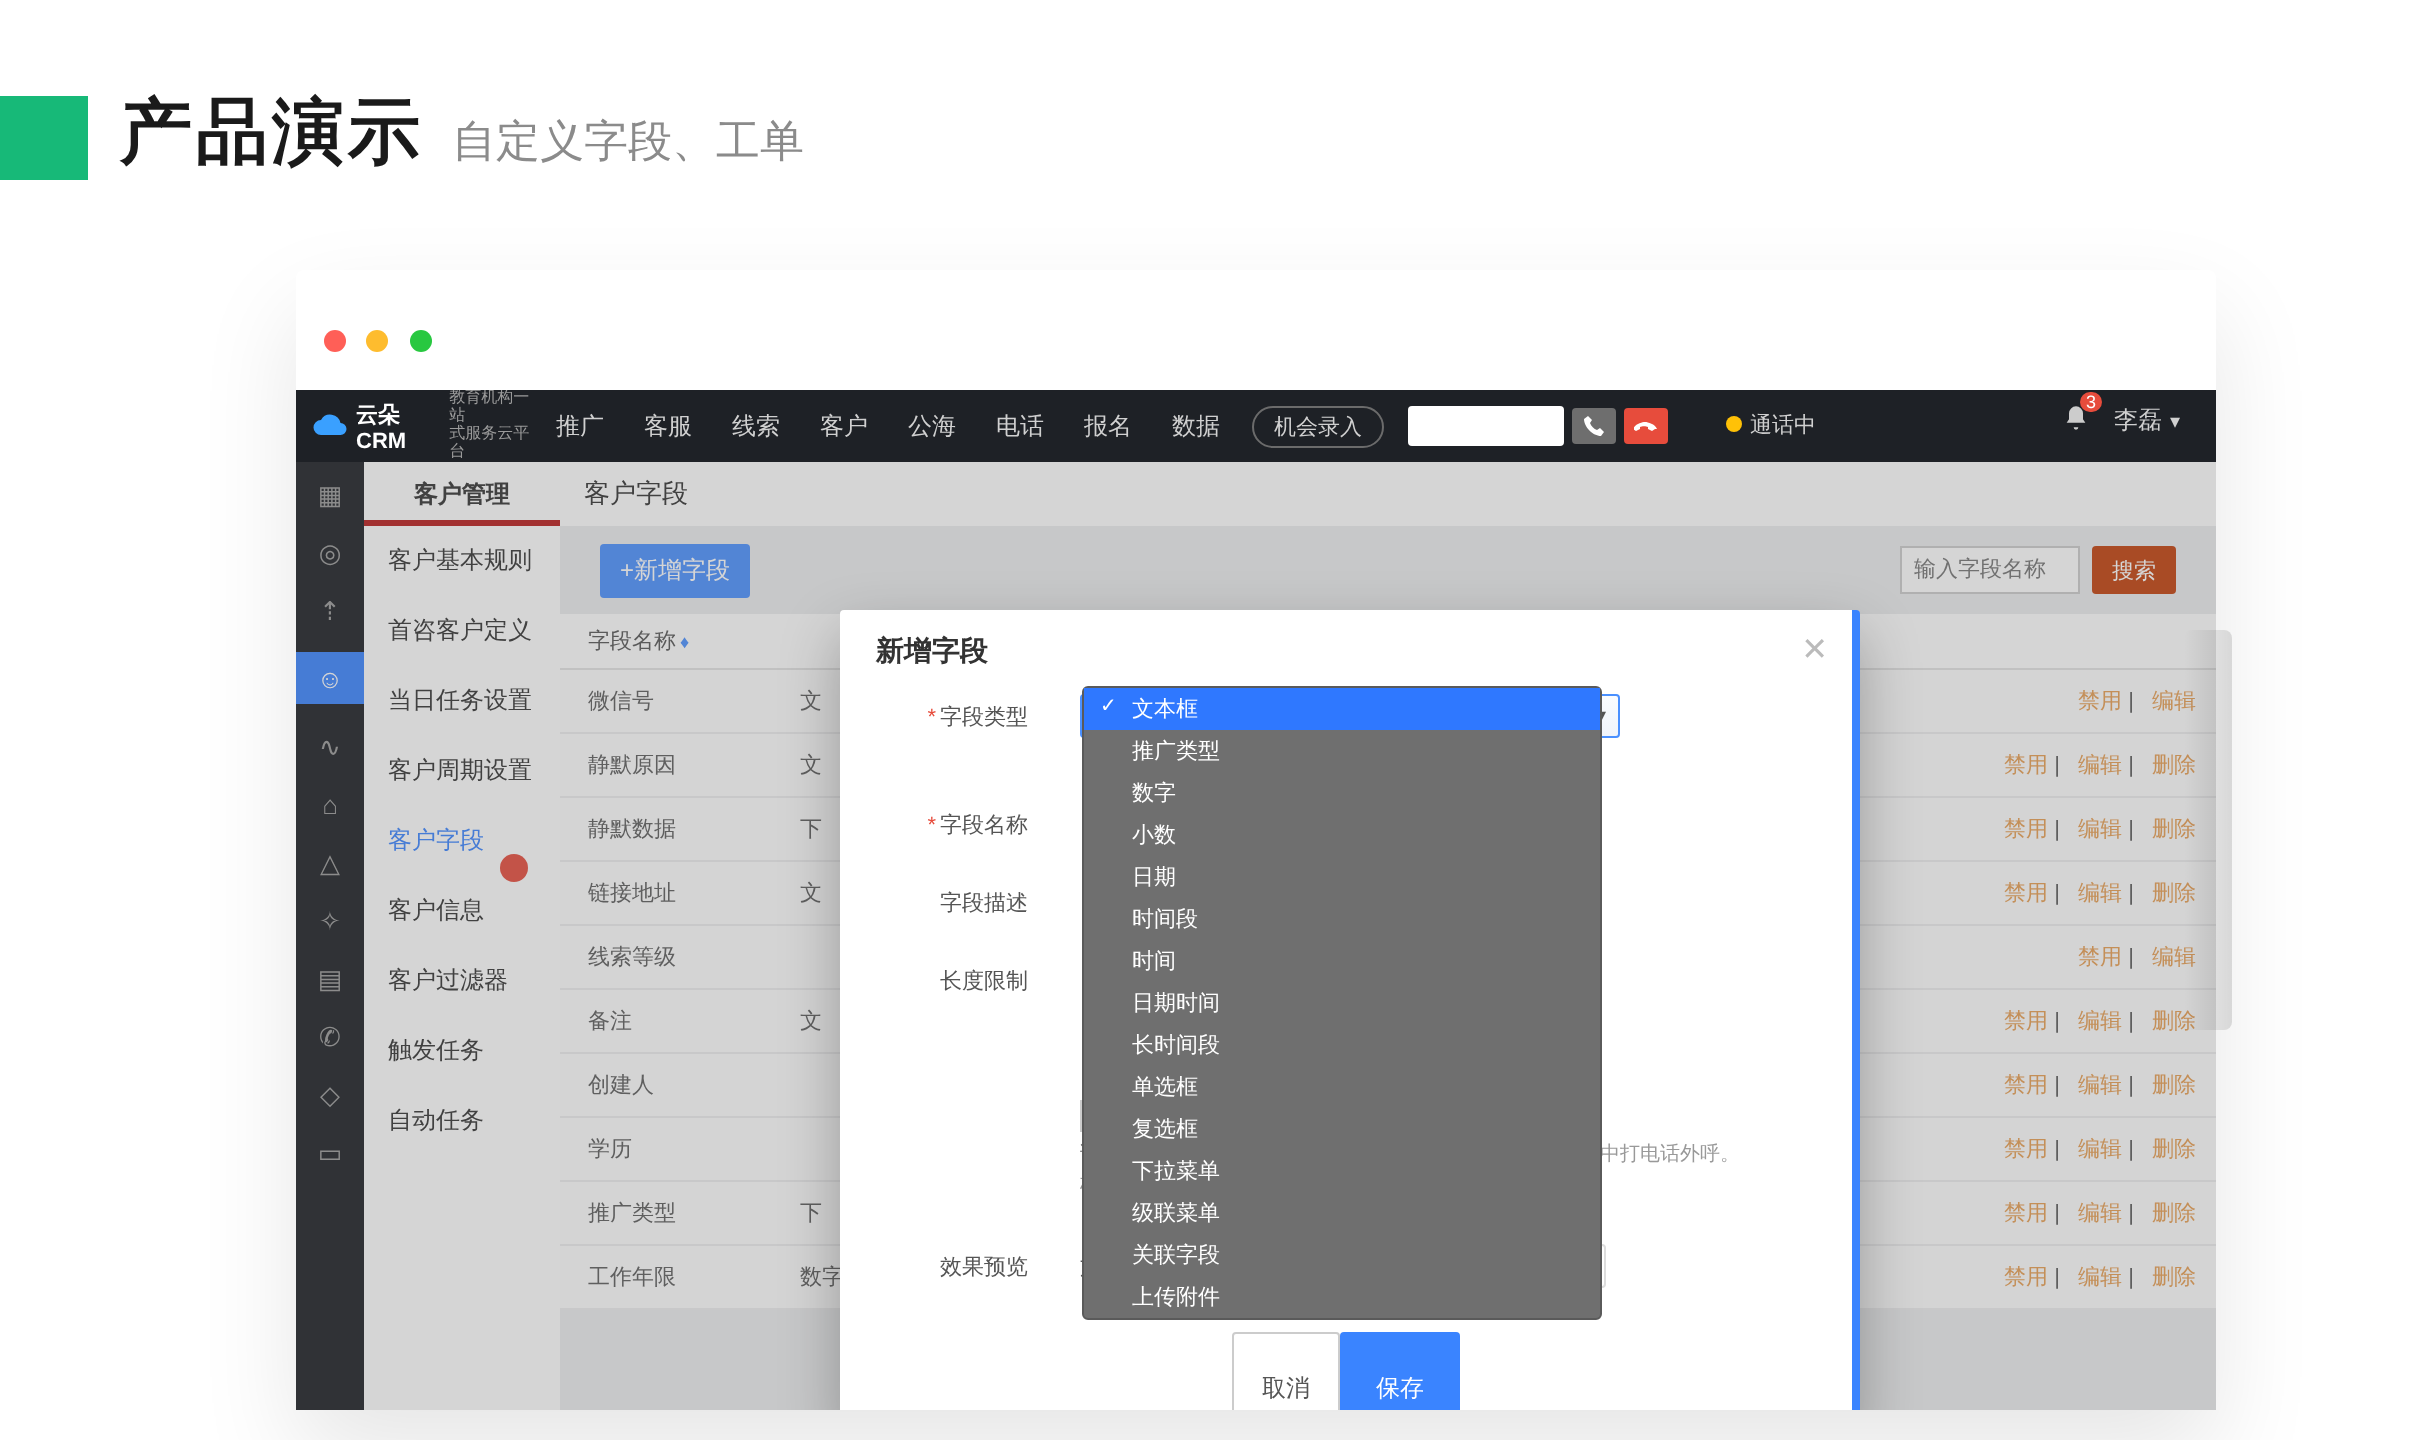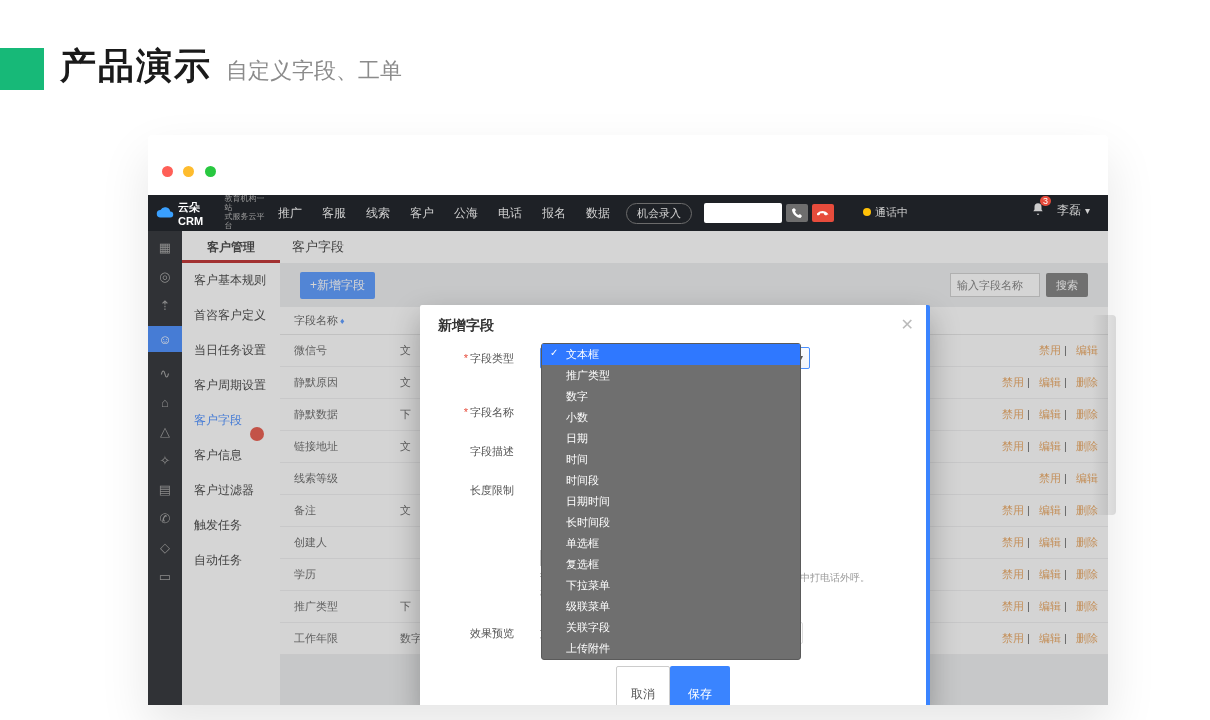--- a/index.html
+++ b/index.html
@@ -45,21 +45,21 @@
   .sidepanel .it{padding:9px 12px;cursor:pointer;}
   .sidepanel .it.active{color:#3a84ff;}
   .side-bub{position:absolute;left:102px;top:232px;width:14px;height:14px;border-radius:50%;background:#e74c3c;box-shadow:0 0 0 3px #fff;}
 
   .content{position:absolute;left:132px;top:36px;right:0;bottom:0;background:#ecedef;overflow:hidden;}
   .ctitle{height:32px;line-height:32px;padding-left:12px;font-size:13px;color:#333;background:#fff;}
   .toolbar{height:44px;display:flex;align-items:center;padding:0 20px;}
   .btn-add{background:#4a90ff;color:#fff;font-size:12px;border:none;padding:5px 10px;border-radius:2px;cursor:pointer;}
   .flex1{flex:1;}
   .txtin{width:90px;height:24px;border:1px solid #ccc;font-size:11px;padding:0 6px;background:#fff;color:#888;}
-  .btn-s{background:#737373;color:#fff;border:none;font-size:11px;height:24px;padding:0 10px;margin-left:6px;cursor:pointer;border-radius:2px;}
+  .btn-s{background:#c2410c;color:#fff;border:none;font-size:11px;height:24px;padding:0 10px;margin-left:6px;cursor:pointer;border-radius:2px;}
 
   .table{font-size:11px;color:#555;width:100%;}
   .table .hdr{display:flex;background:#fff;height:28px;align-items:center;border-bottom:1px solid #e3e3e3;}
   .table .row{display:flex;background:#fff;height:32px;align-items:center;border-bottom:1px solid #efefef;opacity:.95;}
   .c1{width:120px;padding-left:14px;}.c2{width:110px;}.c3{width:110px;}.c4{width:120px;}.c5{width:120px;}.c6{width:90px;}
   .ops{flex:1;text-align:right;padding-right:10px;}
   .ops a{color:#e89b4b;margin-left:6px;cursor:pointer;}
   .sort{color:#4a90ff;font-size:9px;margin-left:2px;}
   
   .tint{position:absolute;left:0;top:36px;right:0;bottom:0;background:rgba(104,104,104,.28);pointer-events:none;}
@@ -337,22 +337,22 @@
         <button class="b-save">保存</button>
       </div>
     </div>
 
     <div class="dd" id="dd">
         <div class="op sel">文本框</div>
         <div class="op">推广类型</div>
         <div class="op">数字</div>
         <div class="op">小数</div>
         <div class="op">日期</div>
+        <div class="op">时间段</div>
         <div class="op">时间</div>
-        <div class="op">时间段</div>
         <div class="op">日期时间</div>
         <div class="op">长时间段</div>
         <div class="op">单选框</div>
         <div class="op">复选框</div>
         <div class="op">下拉菜单</div>
         <div class="op">级联菜单</div>
         <div class="op">关联字段</div>
         <div class="op">上传附件</div>
       </div>
 

